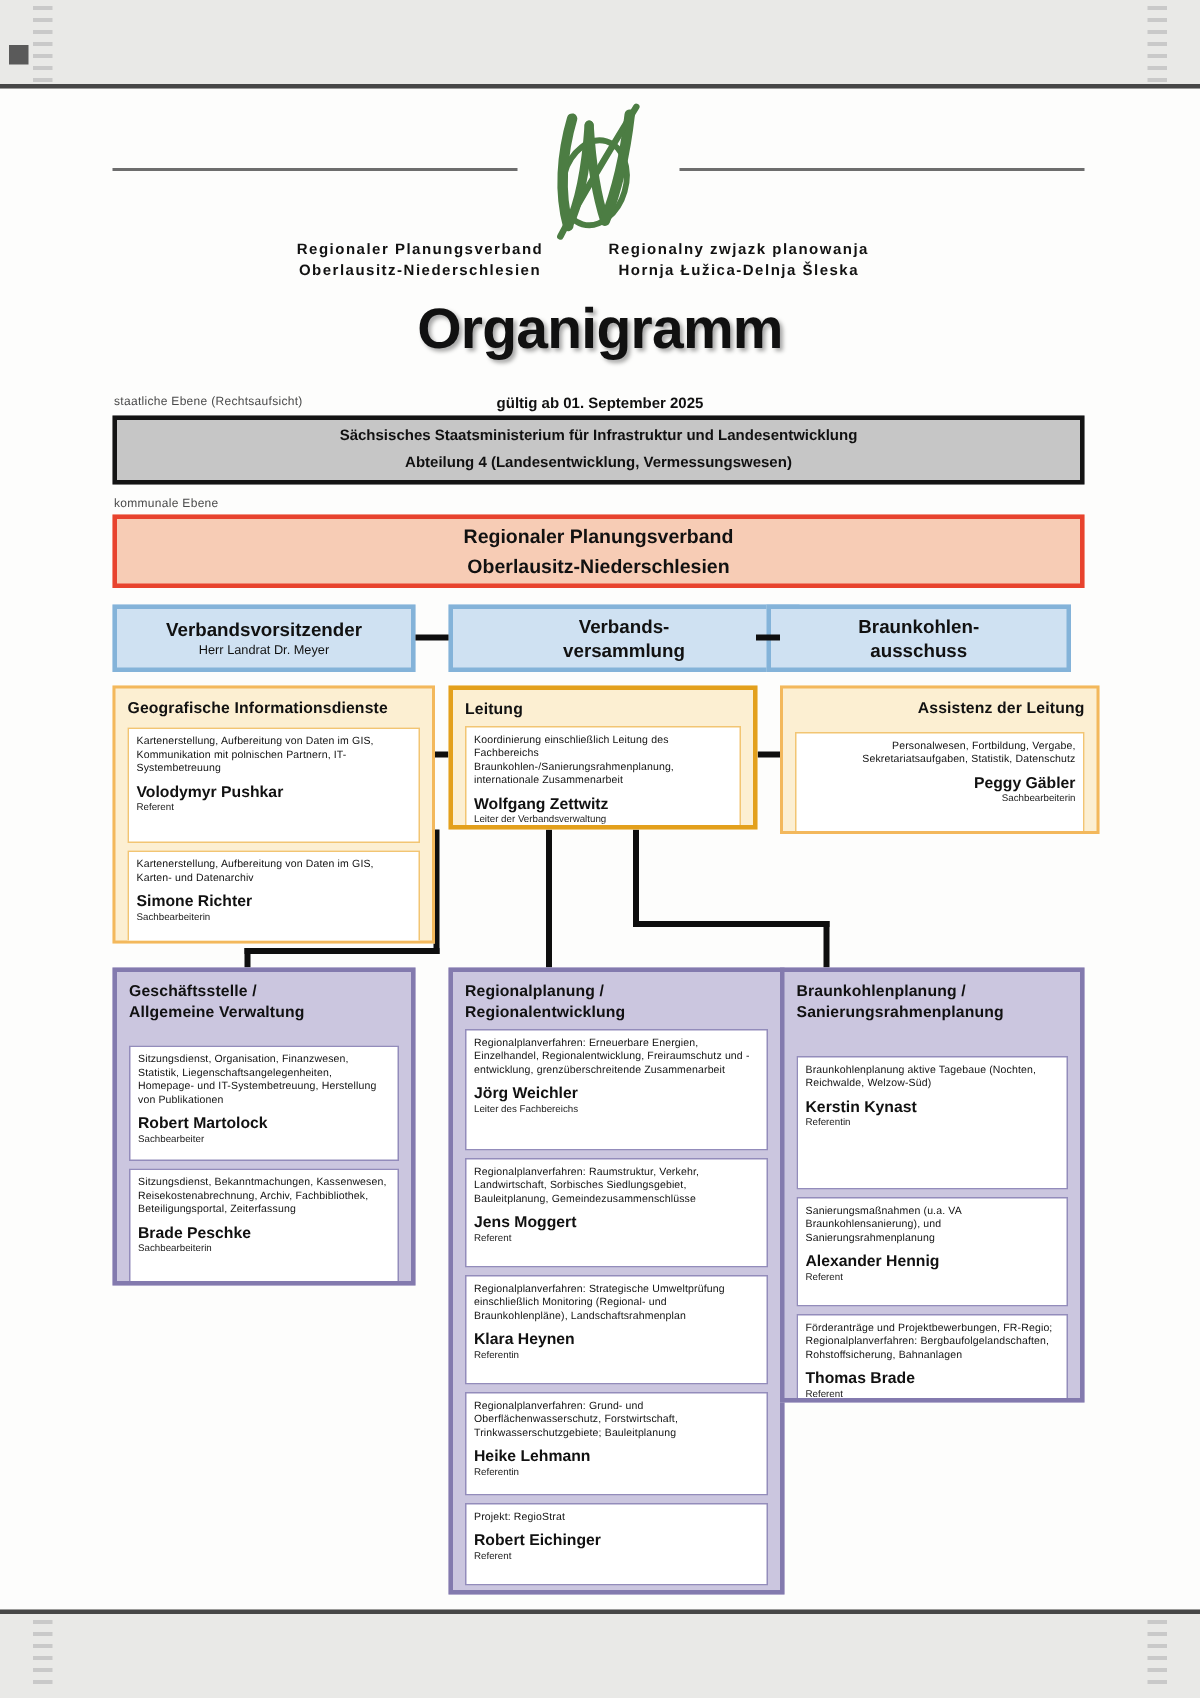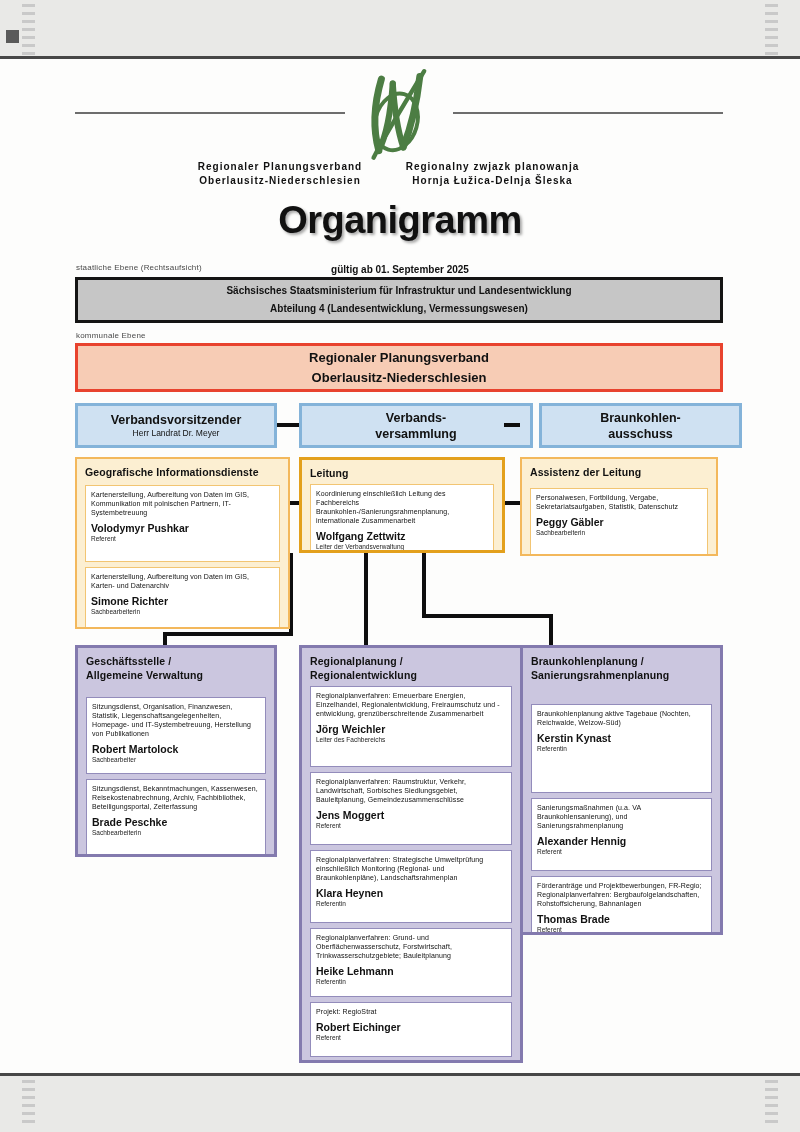--- a/index.html
+++ b/index.html
@@ -31,21 +31,21 @@
   .bluebox .t2{font-size:8.5px;line-height:11px;}
   .bluebox.two .t2{font-size:12.5px;font-weight:bold;line-height:16px;}
   
   .group{padding:6px 8px;overflow:hidden;}
   .group .gtitle{font-weight:bold;font-size:10.5px;line-height:14px;letter-spacing:0.1px;}
   .orange{background:#fcefd2;border:2px solid #f3b85c;}
   .orange-strong{background:#fcefd2;border:3px solid #e3a01c;}
   .purple{background:#cbc6df;border:3px solid #837aae;}
   .gis{left:75px;top:457px;width:215px;height:172px;}
   .leitung{left:299px;top:457px;width:206px;height:96px;}
-  .assistenz{left:520px;top:457px;width:198px;height:99px;}
+  .assistenz{left:520px;top:457px;width:213px;height:99px;text-align:right;}
   .verwaltung{left:75px;top:645px;width:202px;height:212px;}
   .regionalplanung{left:299px;top:645px;width:224px;height:418px;}
   .braunkohle{left:520px;top:645px;width:203px;height:290px;}
   .gis .gtitle{margin-bottom:6px;}
   .leitung .gtitle{margin-bottom:4px;}
   .assistenz .gtitle{margin-bottom:9px;}
   .verwaltung .gtitle{margin-bottom:15px;}
   .regionalplanung .gtitle{margin-bottom:4px;}
   .braunkohle .gtitle{margin-bottom:22px;}
   
@@ -111,21 +111,21 @@
 </div>
 
 <div class="abs bluebox" style="left:75px;width:202px">
   <div class="t1">Verbandsvorsitzender</div>
   <div class="t2">Herr Landrat Dr. Meyer</div>
 </div>
 <div class="abs bluebox two" style="left:299px;width:234px">
   <div class="t1">Verbands-</div>
   <div class="t2">versammlung</div>
 </div>
-<div class="abs bluebox two" style="left:539px;width:203px">
+<div class="abs bluebox two" style="left:511px;width:203px">
   <div class="t1">Braunkohlen-</div>
   <div class="t2">ausschuss</div>
 </div>
 
 <div class="abs conn" style="left:277px;top:423px;width:22px;height:4px"></div>
 <div class="abs conn" style="left:504px;top:423px;width:16px;height:4px"></div>
 <div class="abs conn" style="left:290px;top:501px;width:9px;height:4px"></div>
 <div class="abs conn" style="left:505px;top:501px;width:15px;height:4px"></div>
 <div class="abs conn" style="left:289px;top:553px;width:4px;height:83px"></div>
 <div class="abs conn" style="left:163px;top:632px;width:130px;height:4px"></div>

